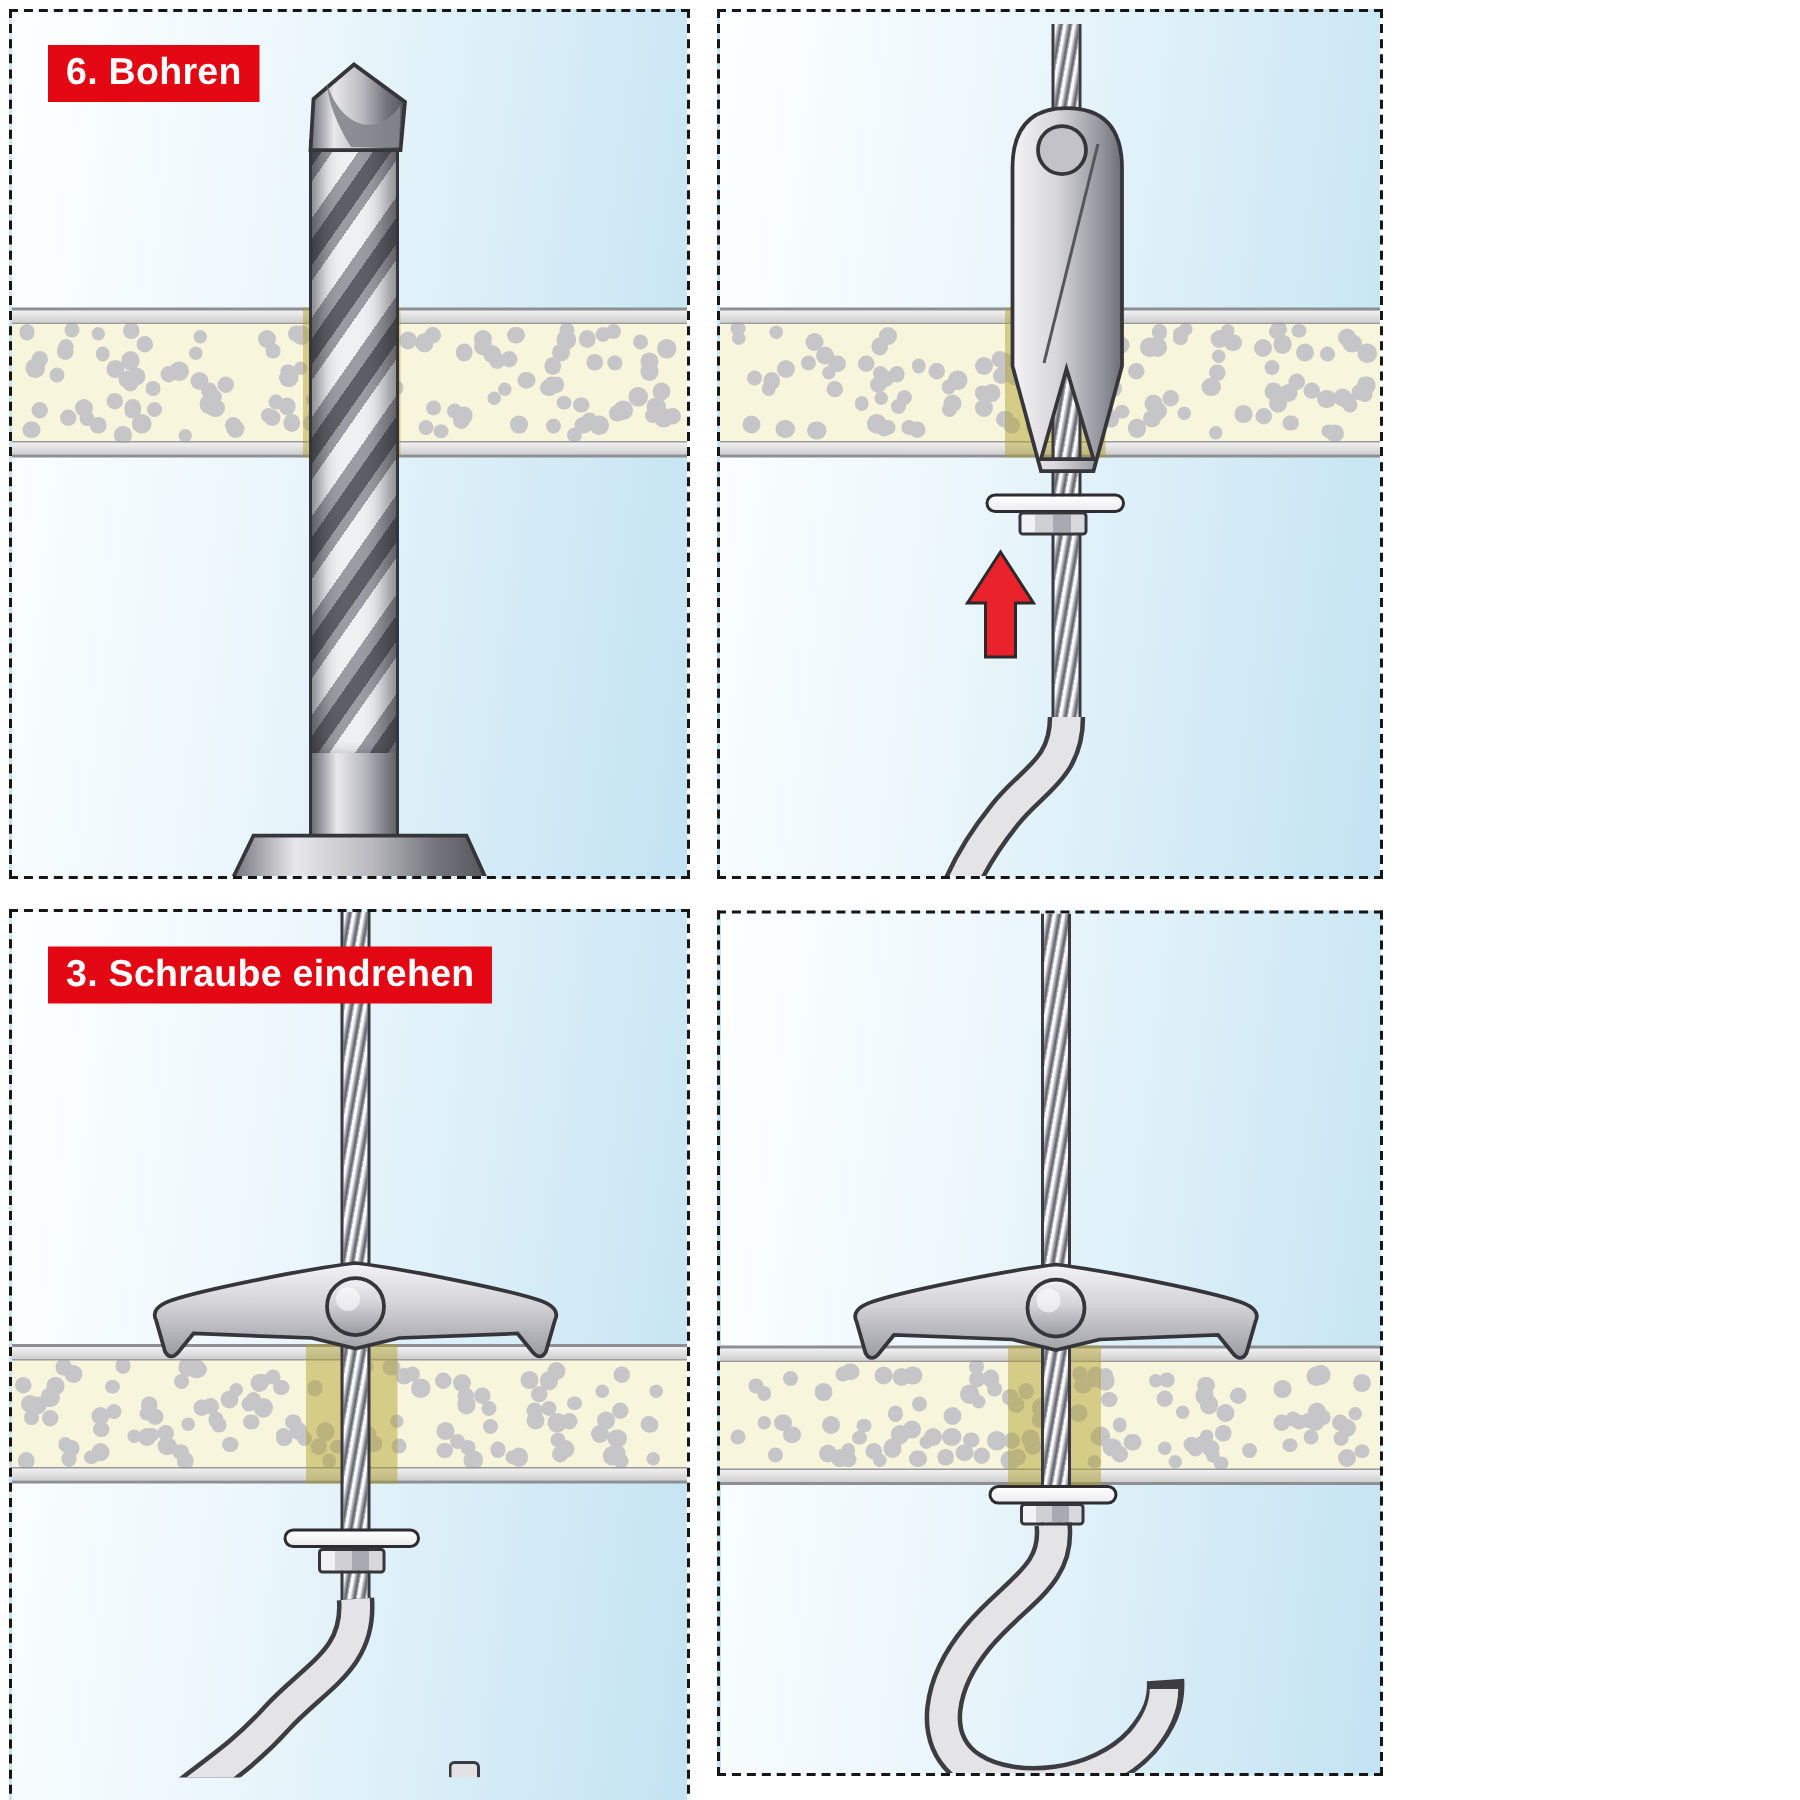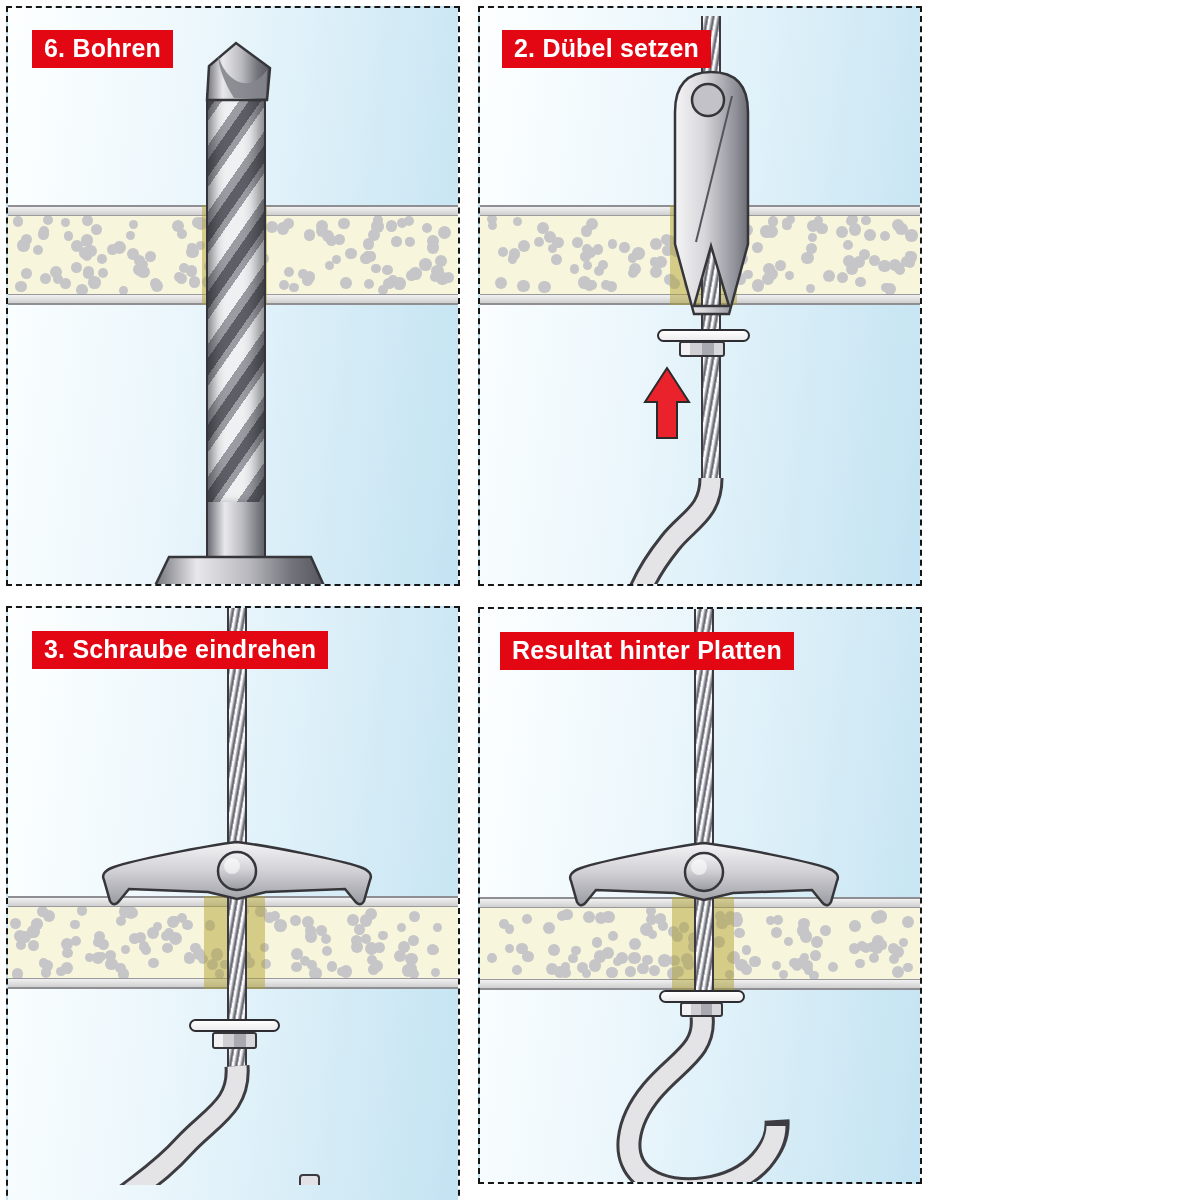--- a/index.html
+++ b/index.html
@@ -344,23 +344,20 @@
       </defs>
       <path fill-rule="evenodd" d="M195,236 L195,104 Q195,64 231,64 Q268,64 268,104 L268,236 L249,306 L214,306 Z M231,238 L214,298 L249,298 Z" fill="url(#m2)" stroke="#35353a" stroke-width="2.5"></path>
       <path d="M252,88 L216,234" stroke="#55555c" stroke-width="2" fill="none"></path>
       <circle cx="228" cy="92" r="16" fill="#c2c2c8" stroke="#35353a" stroke-width="2.5"></circle>
       <path d="M231,470 C231,505 208,512 190,535 C178,550 167,566 159,586" stroke="#3c3c41" stroke-width="25" fill="none"></path>
       <path d="M231,470 C231,505 208,512 190,535 C178,550 167,566 159,586" stroke="#e4e4e7" stroke-width="19" fill="none"></path>
       <path d="M187,360 L209,394 L197,394 L197,430 L177,430 L177,394 L165,394 Z" fill="#e9222c" stroke="#2a2a2a" stroke-width="2"></path>
     </svg>
     <div class="washer" style="left:177px;top:321px;width:93px"></div>
     <div class="nut" style="left:199px;top:333px;width:46px;height:16px"></div>
-    <div class="steplabel" style="left:22px;top:22px">
-      <span>2. Dübel setzen</span>
-    </div>
   </div>
 
   <div class="panel" style="left:6px;top:606px;width:454px;height:610px">
     <div class="band" style="top:288px;height:93px">
       <div class="beige dots">
           <span style="left:54.8px;top:60.9px;width:9.6px;height:9.6px"></span>
           <span style="left:423.0px;top:64.2px;width:9.3px;height:9.3px"></span>
           <span style="left:127.1px;top:27.8px;width:11.2px;height:11.2px"></span>
           <span style="left:10.7px;top:26.8px;width:12.1px;height:12.1px"></span>
           <span style="left:343.4px;top:31.1px;width:10.9px;height:10.9px"></span>
@@ -636,18 +633,15 @@
       <g transform="translate(-5,0)">
         <path d="M229,234 C262,238 332,252 352,259 Q366,264 362,272 L356,293 Q352,300 346,292 L337,281 L258,284 L229,291 L200,284 L121,281 L112,292 Q106,300 102,293 L96,272 Q92,264 106,259 C126,252 196,238 229,234 Z" fill="url(#m4)" stroke="#35353a" stroke-width="2.5"></path>
         <circle cx="229" cy="263" r="19" fill="url(#m4)" stroke="#35353a" stroke-width="2.5"></circle>
         <circle cx="224" cy="258" r="8" fill="rgba(255,255,255,0.6)"></circle>
       </g>
       <path d="M222,407 C226,442 197,452 172,482 C147,512 138,551 167,570 C196,589 253,583 281,552 C293,538 298,526 297,511" stroke="#3c3c41" stroke-width="25" fill="none"></path>
       <path d="M222,407 C226,442 197,452 172,482 C147,512 138,551 167,570 C196,589 253,583 281,552 C292,539 296,528 296,517" stroke="#e4e4e7" stroke-width="19" fill="none"></path>
     </svg>
     <div class="washer" style="left:179px;top:381px;width:86px"></div>
     <div class="nut" style="left:200px;top:393px;width:43px;height:15px"></div>
-    <div class="steplabel" style="left:20px;top:23px">
-      <span>Resultat hinter Platten</span>
-    </div>
   </div>
 
 </div>
 
 </body></html>

